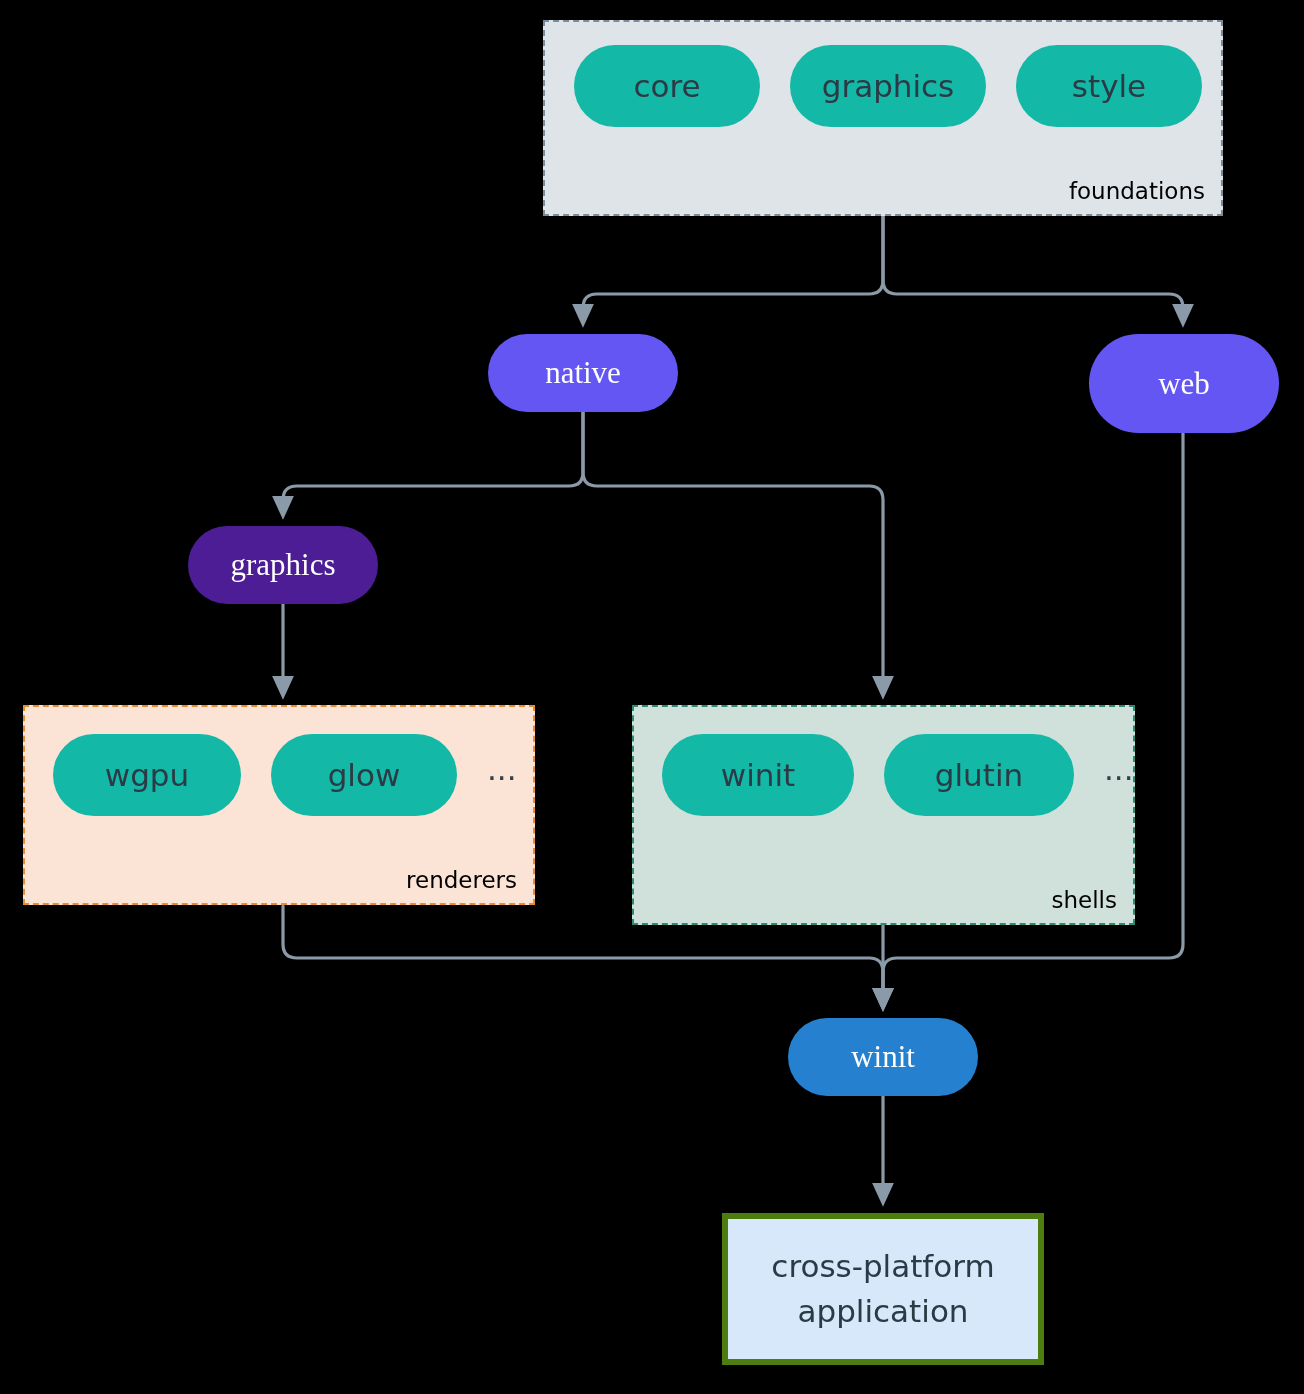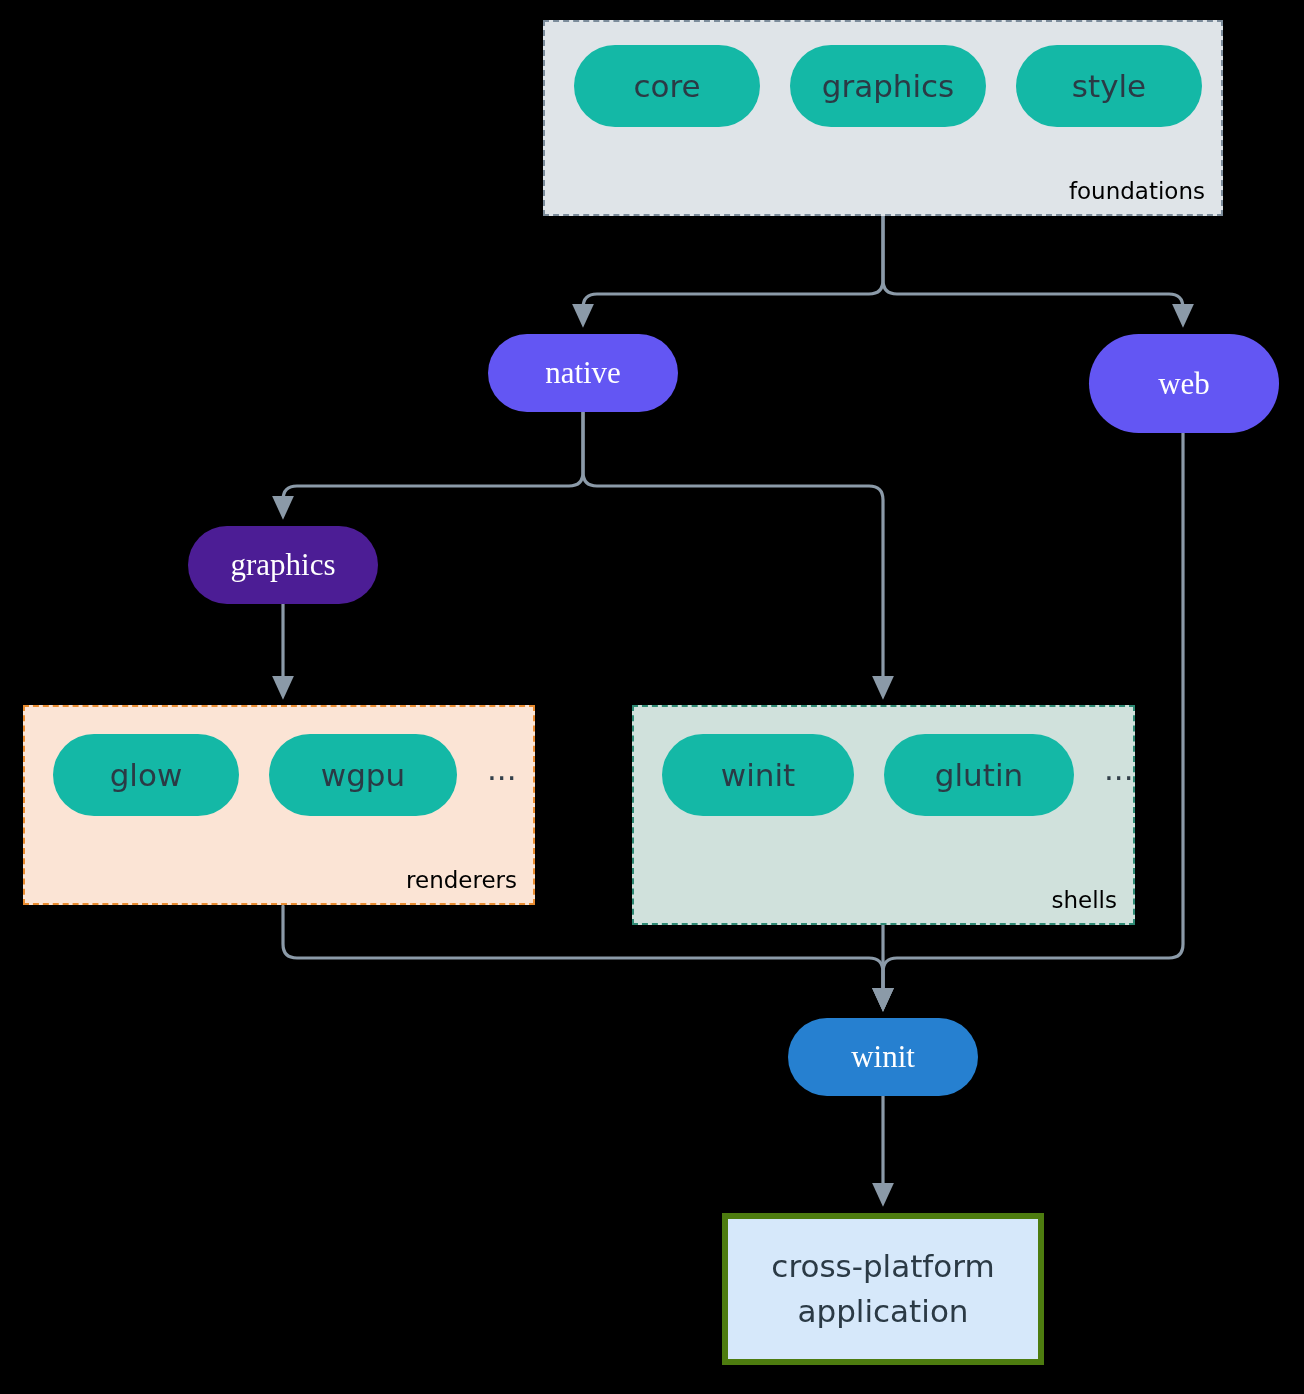--- a/index.html
+++ b/index.html
@@ -208,22 +208,22 @@
   </div>
 
   <div class="node" id="node-native">native</div>
 
   <div class="node" id="node-web">web</div>
 
   <div class="node" id="node-graphics">graphics</div>
 
   <div class="group" id="grp-renderers">
     <div class="group-items">
+      <div class="pill-white w-wgpu">wgpu</div>
       <div class="pill-white w-glow">glow</div>
-      <div class="pill-white w-wgpu">wgpu</div>
       <div class="ellipsis">...</div>
     </div>
     <div class="group-label">renderers</div>
   </div>
 
   <div class="group" id="grp-shells">
     <div class="group-items">
       <div class="pill-white w-winit">winit</div>
       <div class="pill-white w-glutin">glutin</div>
       <div class="ellipsis">...</div>

